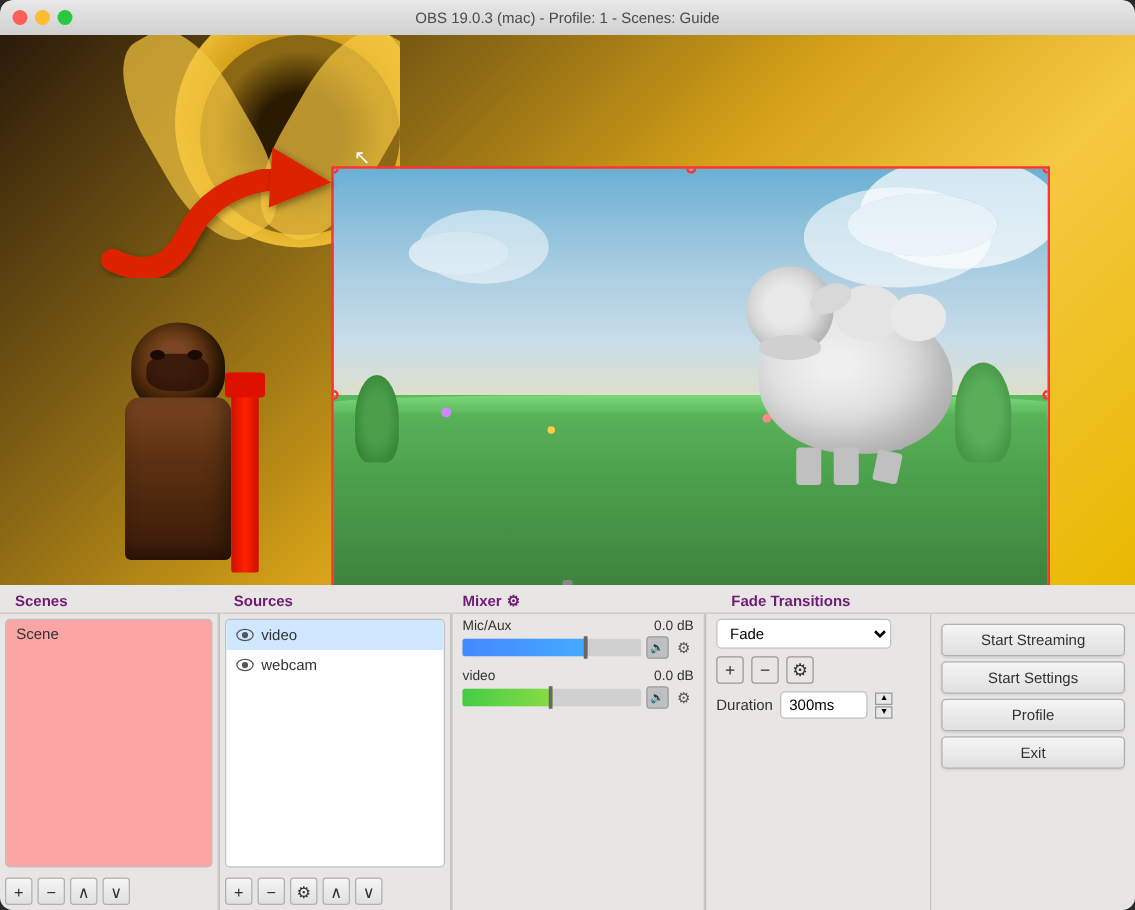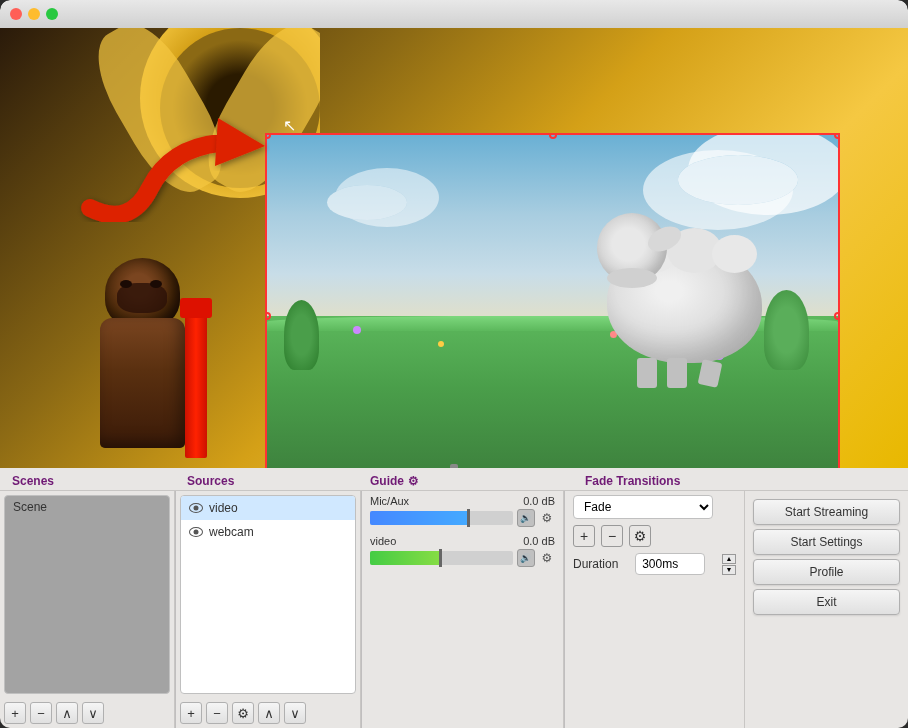--- a/index.html
+++ b/index.html
@@ -157,21 +157,21 @@
 
     
     .scenes-panel {
       width: 175px;
       border-right: 1px solid #c8c6c4;
       display: flex;
       flex-direction: column;
     }
     .scenes-list {
       flex: 1;
-      background: #a3a3a3;
+      background: #fca5a5;
       margin: 4px;
       border: 1px solid #c0c0c0;
       border-radius: 4px;
       overflow: hidden;
     }
     .scene-item {
       padding: 4px 8px;
       font-size: 12px;
       color: #333;
       cursor: pointer;
@@ -323,21 +323,20 @@
       font-size: 14px;
       cursor: pointer;
       color: #333;
     }
     .duration-row {
       display: flex;
       align-items: center;
       gap: 6px;
       font-size: 12px;
       color: #333;
-      justify-content: space-between;
     }
     .duration-input {
       background: white;
       border: 1px solid #c0c0c0;
       border-radius: 4px;
       padding: 2px 6px;
       font-size: 12px;
       width: 70px;
       height: 22px;
     }
@@ -398,20 +397,21 @@
   </style>
 </head>
 <body>
 
 <div class="titlebar">
   <div class="titlebar-buttons">
     <button class="titlebar-btn btn-close"></button>
     <button class="titlebar-btn btn-min"></button>
     <button class="titlebar-btn btn-max"></button>
   </div>
+  <span class="titlebar-title">OBS 19.0.3 (mac) - Profile: 1 - Scenes: Guide</span>
 </div>
 
 <div class="preview-area">
 
   <div class="bg-scene"></div>
 
   <div style="position:absolute;top:0;left:60px;width:260px;height:100%;overflow:hidden;">
 
     <div style="position:absolute;top:-30px;left:80px;width:200px;height:200px;border-radius:50%;background:radial-gradient(circle at 50% 50%, #4a3a00 30%, #d4a017 50%, #f5c842 80%);"></div>
     <div style="position:absolute;top:0px;left:100px;width:160px;height:160px;border-radius:50%;background:radial-gradient(circle, #2a1a00 30%, #8B6914 60%);"></div>
@@ -503,21 +503,21 @@
 <div class="bottom-panel">
 
   <div class="section-headers">
     <div class="section-header scenes-section">
       <span>Scenes</span>
     </div>
     <div class="section-header sources-section">
       <span>Sources</span>
     </div>
     <div class="section-header mixer-section">
-      <span>Guide</span>
+      <span>Mixer</span>
       <span class="gear-icon-sm">⚙</span>
     </div>
     <div class="section-header transitions-section">
       <span>Fade Transitions</span>
     </div>
   </div>
 
   <div style="display:flex;flex:1;overflow:hidden;">
 
     <div class="panels-container" style="flex:1;">

